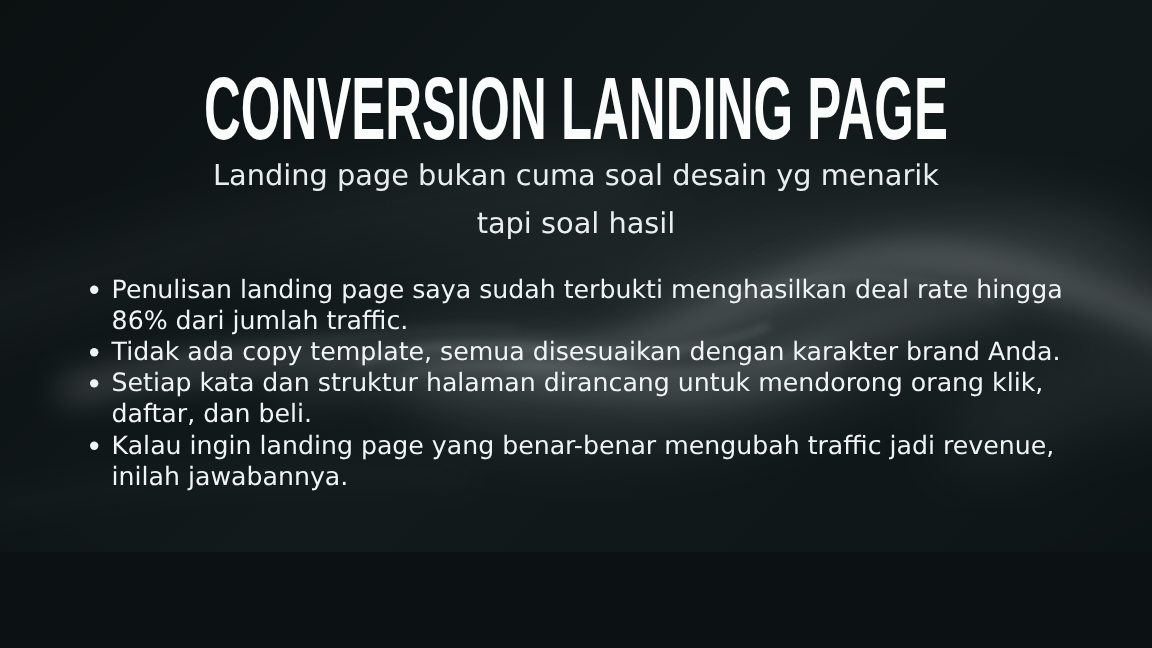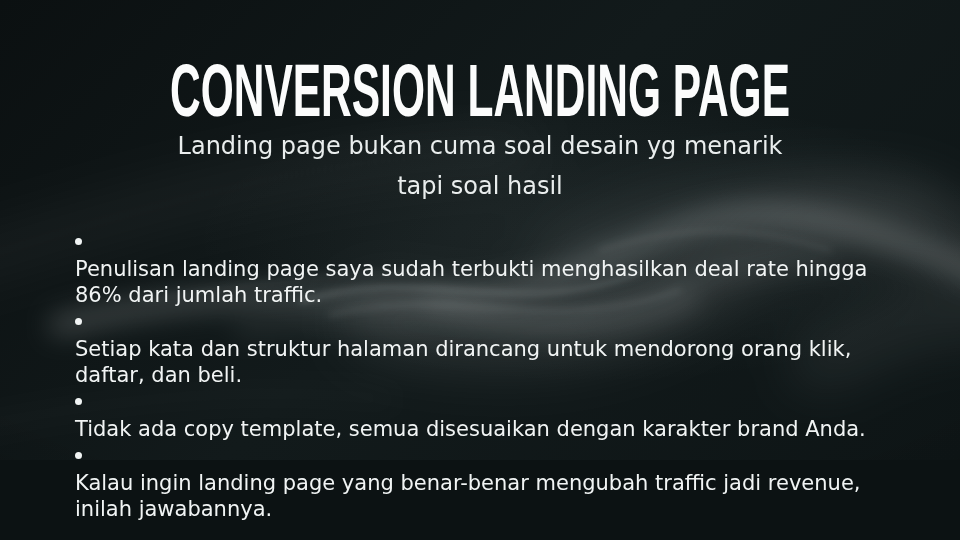--- a/index.html
+++ b/index.html
@@ -68,21 +68,20 @@
     width: 812px;
     margin: 0;
     padding: 0;
     list-style: none;
   }
   .bullets li {
     display: flex;
     gap: 11px;
     margin: 0;
     padding: 0;
-    flex-direction: column;
   }
   .bullet-dot {
     flex: none;
     width: 7px;
     height: 7px;
     margin-top: 10px;
     border-radius: 50%;
     background: #f1f4f4;
   }
   .bullet-text {
@@ -140,25 +139,25 @@
     <span class="subtitle-inner">Landing page bukan cuma soal desain yg menarik tapi soal hasil</span>
   </div>
 
   <ul class="bullets">
     <li>
       <span class="bullet-dot"></span>
       <span class="bullet-text">Penulisan landing page saya sudah terbukti menghasilkan deal rate hingga 86% dari jumlah traffic.</span>
     </li>
     <li>
       <span class="bullet-dot"></span>
-      <span class="bullet-text">Setiap kata dan struktur halaman dirancang untuk mendorong orang klik, daftar, dan beli.</span>
+      <span class="bullet-text">Tidak ada copy template, semua disesuaikan dengan karakter brand Anda.</span>
     </li>
     <li>
       <span class="bullet-dot"></span>
-      <span class="bullet-text">Tidak ada copy template, semua disesuaikan dengan karakter brand Anda.</span>
+      <span class="bullet-text">Setiap kata dan struktur halaman dirancang untuk mendorong orang klik, daftar, dan beli.</span>
     </li>
     <li>
       <span class="bullet-dot"></span>
       <span class="bullet-text">Kalau ingin landing page yang benar-benar mengubah traffic jadi revenue, inilah jawabannya.</span>
     </li>
   </ul>
 
 </div>
 
 </body></html>

